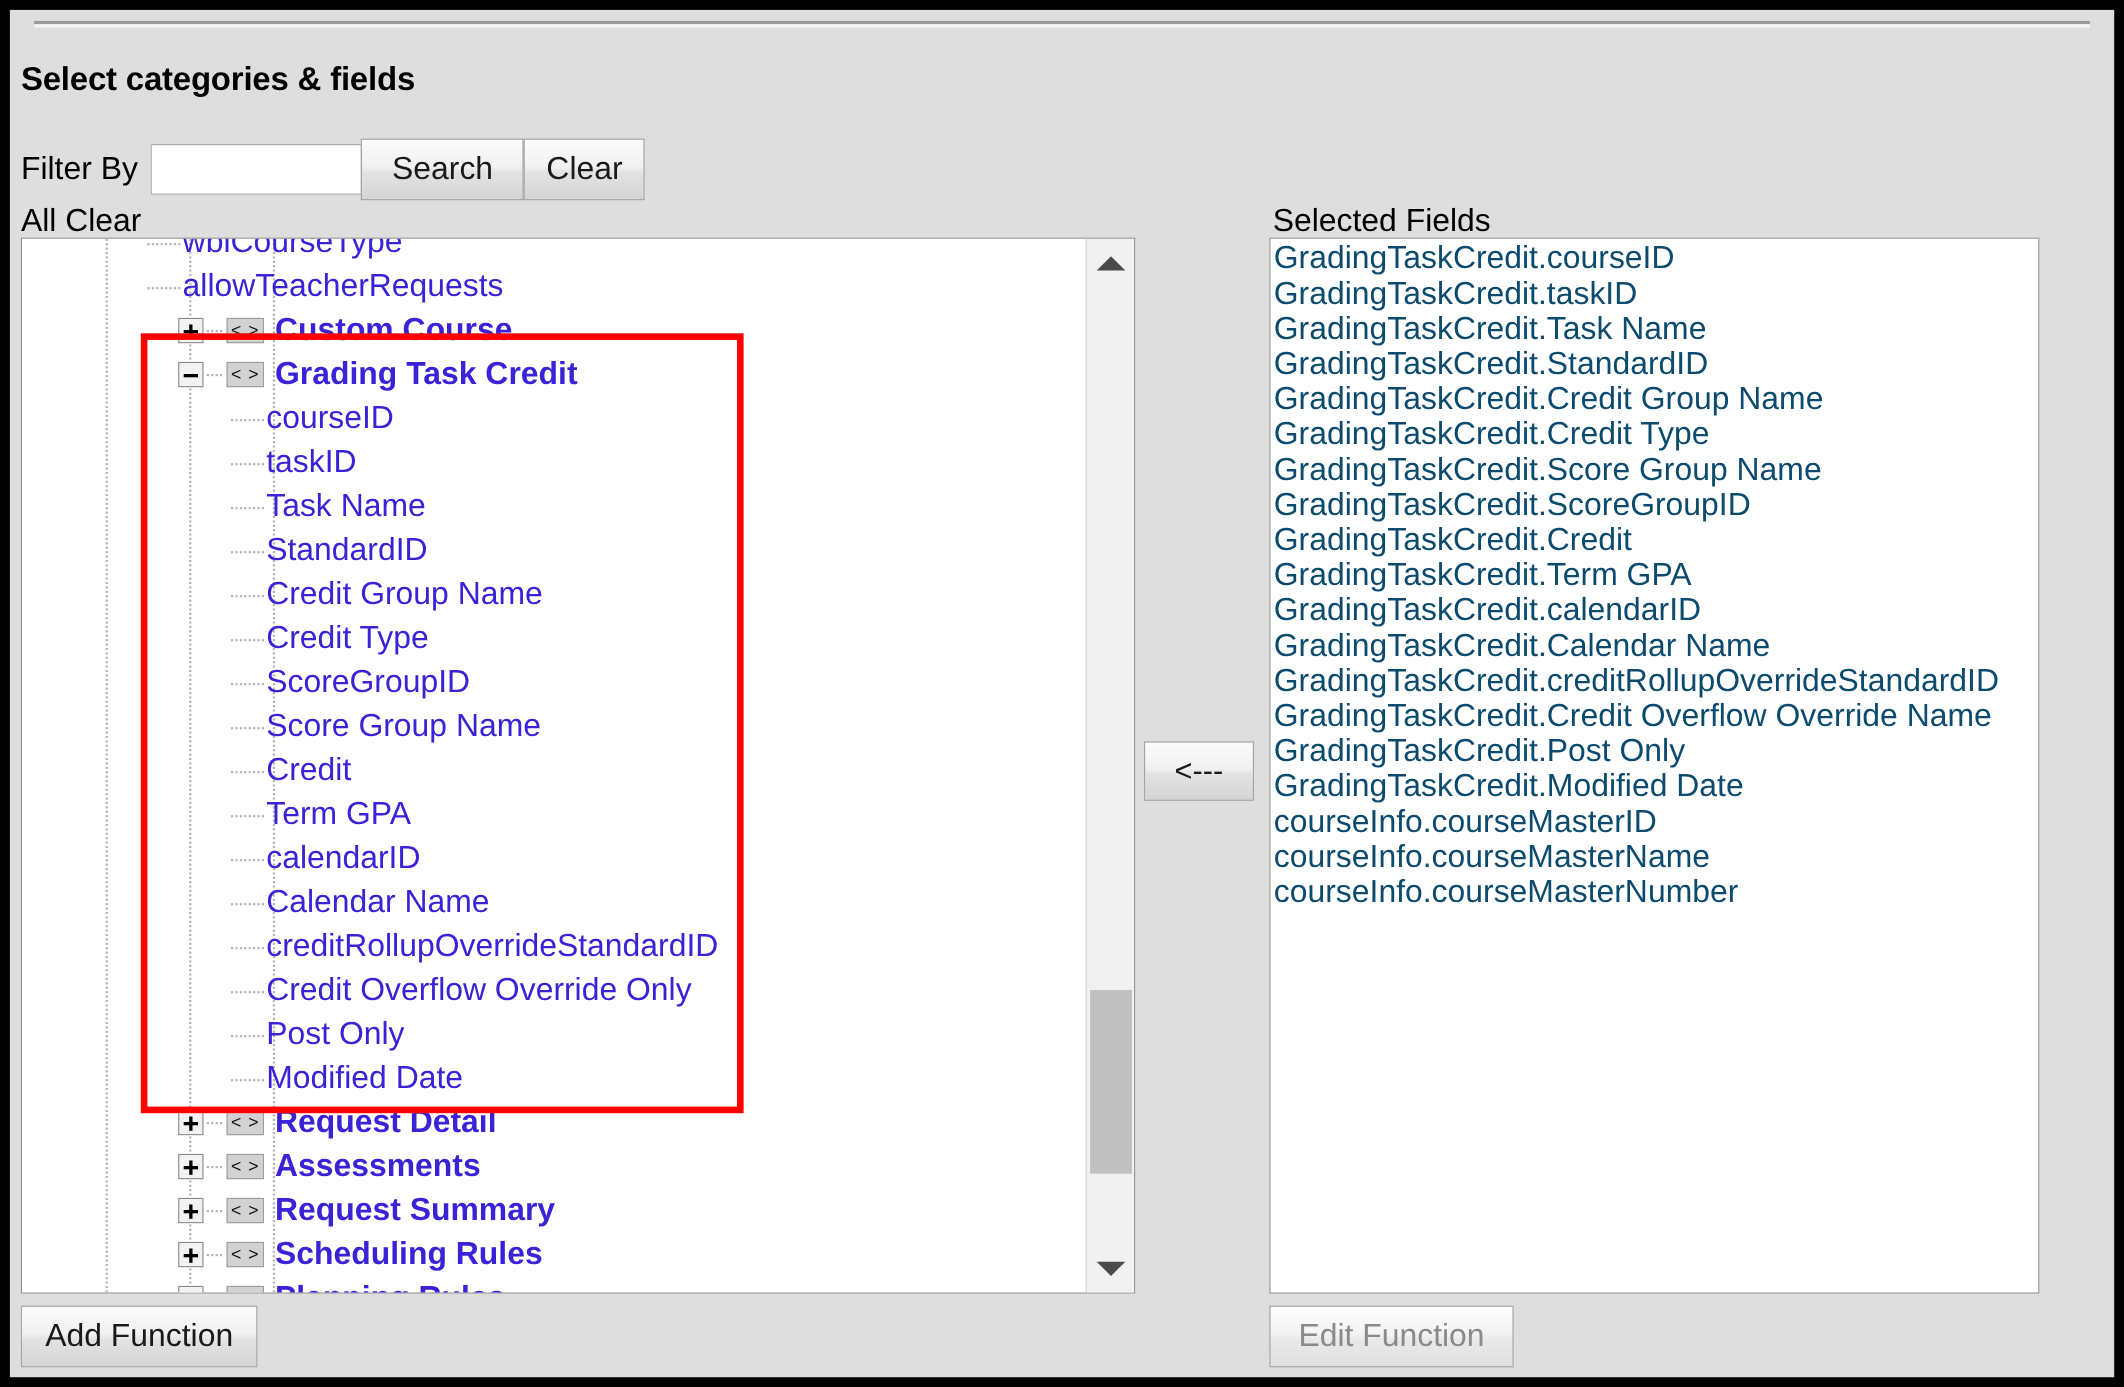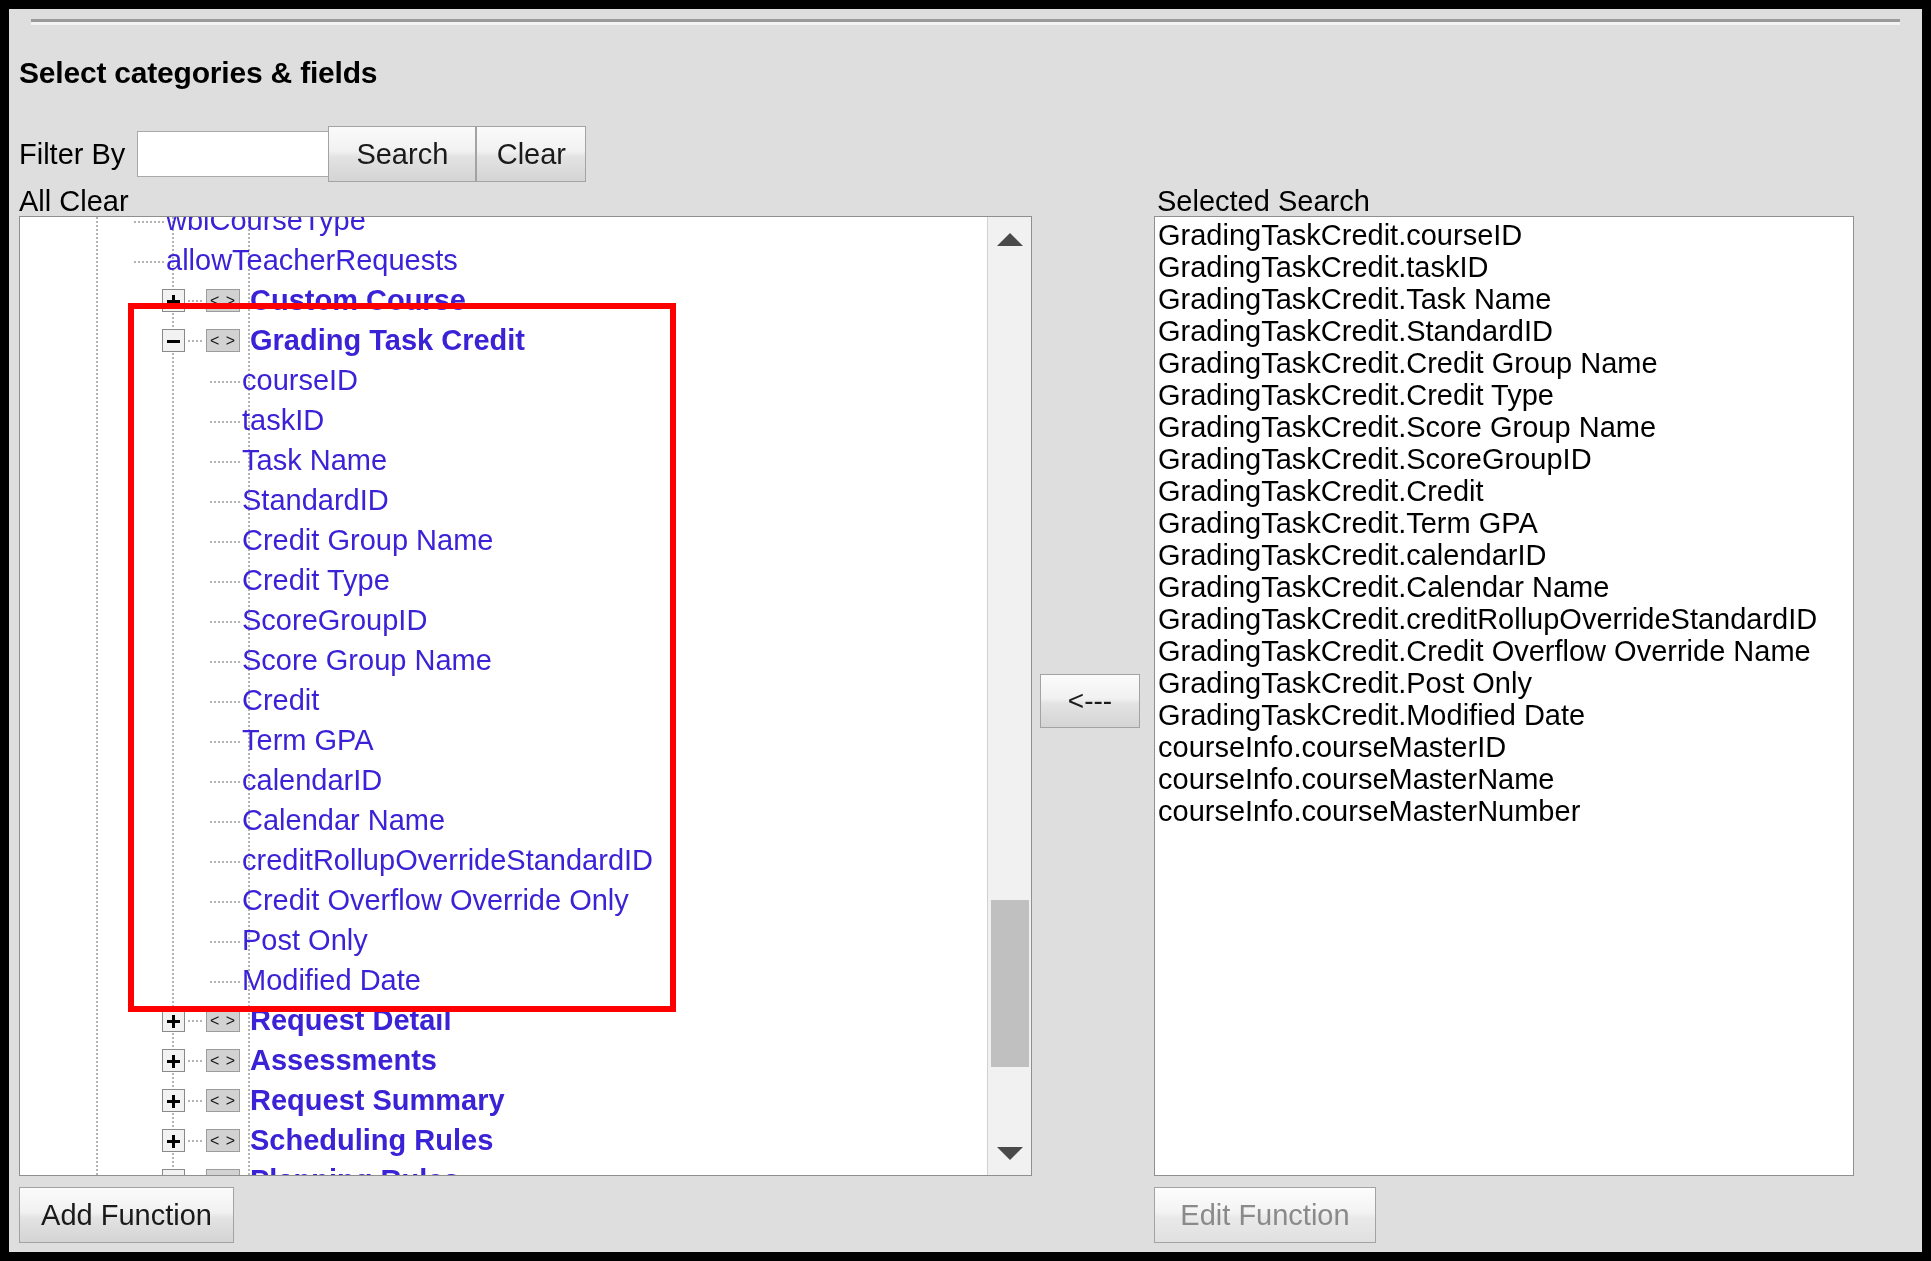--- a/index.html
+++ b/index.html
@@ -335,21 +335,21 @@
     height: 960px;
     box-sizing: border-box;
     border: 1px solid #8f8f8f;
     background: #ffffff;
     overflow: hidden;
     padding-top: 2px;
   }
   .sel-item {
     font-size: 29px;
     line-height: 32px;
-    color: #000000;
+    color: #0c4a6e;
     white-space: nowrap;
     padding-left: 3px;
     font-family: "Liberation Sans", sans-serif;
   }
 
   
   .btn-add-function {
     position: absolute;
     left: 10px;
     top: 1178px;
@@ -389,21 +389,21 @@
     <div class="page-title">Select categories &amp; fields</div>
 
     <div class="filter-row">
       <span class="filter-label">Filter By</span>
       <input class="filter-input" type="text" placeholder="" style="">
       <button class="btn btn-search">Search</button>
       <button class="btn btn-clear">Clear</button>
     </div>
 
     <div class="caption caption-all">All Clear</div>
-    <div class="caption caption-selected">Selected Search</div>
+    <div class="caption caption-selected">Selected Fields</div>
 
     <div class="tree-panel">
       <div class="tree-scroll-area">
         <div class="guide guide-1"></div>
         <div class="guide guide-2"></div>
         <div class="guide guide-3"></div>
         <div class="tree-inner" id="tree-inner">
             <div class="node leaf d2b">
               <span class="elbow"></span>
               <span class="node-label">wblCourseType</span>

